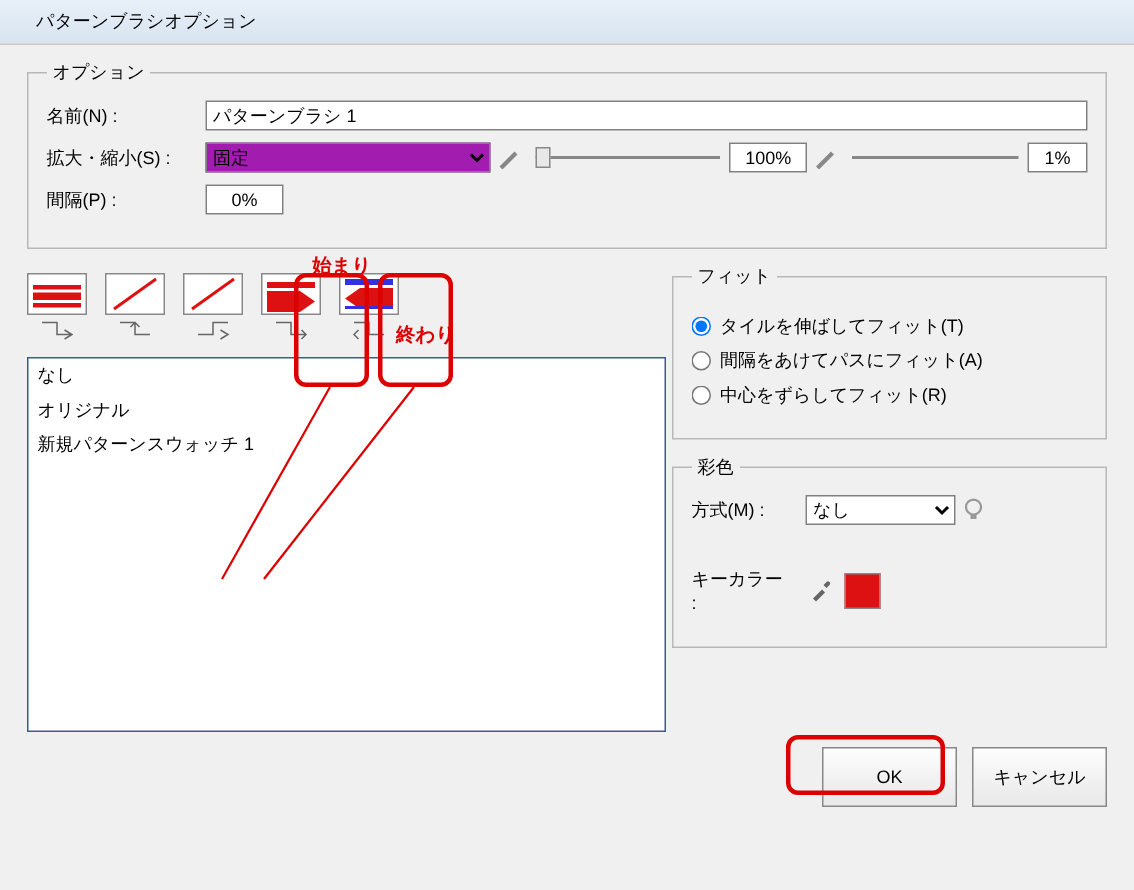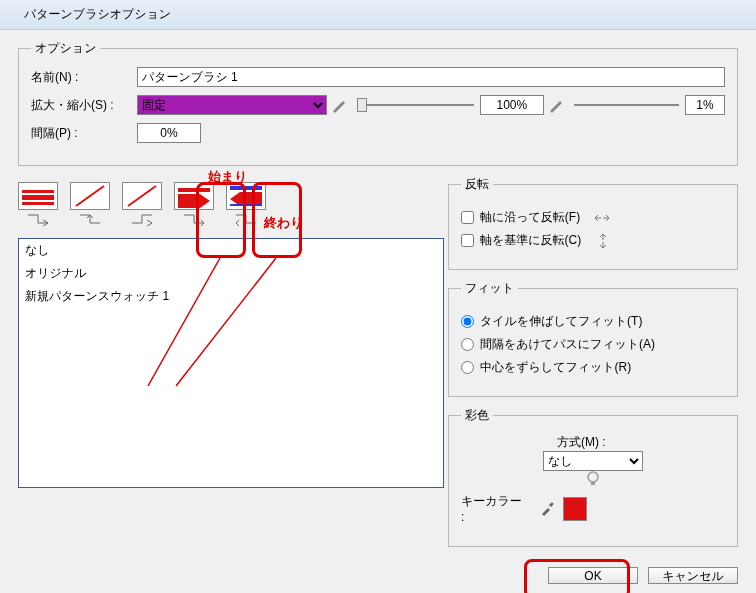--- a/index.html
+++ b/index.html
@@ -9,21 +9,21 @@
 
 .dialog-body { padding: 10px 18px; }
 
 fieldset { border: 1px solid #b8b8b8; padding: 10px 12px 14px; margin-bottom: 10px; }
 legend { padding: 0 4px; }
 
 .row { display: flex; align-items: center; margin-bottom: 8px; }
 .row label.lab { width: 100px; text-align: left; margin-right: 6px; }
 
 input[type=text].long { flex: 1; height: 20px; border: 1px solid #808080; background:#fff; padding: 0 4px; }
-input[type=text].short { width: 64px; height: 20px; border: 1px solid #808080; background:#fff; padding:0 4px; text-align:center; }
+input[type=text].short { width: 52px; height: 20px; border: 1px solid #808080; background:#fff; padding:0 4px; text-align:center; }
 
 select.combo { width: 190px; height: 20px; border: 1px solid #808080; background:#a21caf; }
 select.combo2 { width: 100px; height: 20px; border: 1px solid #808080; background:#fff; margin:0 4px; }
 
 .slider-ico { width: 16px; height: 16px; display:inline-block; position:relative; margin:0 4px; }
 .slider-ico svg { width:16px; height:16px; }
 
 .track { flex:1; height: 2px; background:#888; position:relative; margin:0 6px; }
 .thumb { position:absolute; left:0; top:-6px; width:10px; height:14px; background:#e8e8e8; border:1px solid #888; }
 
@@ -35,21 +35,21 @@
 .tile-group { display:flex; flex-direction:column; align-items:center; gap:4px; }
 .tile { width:40px; height:28px; border:1px solid #888; background:#fff; display:flex; align-items:center; justify-content:center; position:relative; }
 .tile-under { width:22px; height:14px; }
 
 .list { border:1px solid #3b5998; height:250px; margin-top:10px; background:#fff; overflow:hidden; }
 .list-item { padding:3px 6px; }
 .list-item.selected { background:#b8d0ff; }
 
 .radio-row, .check-row { display:flex; align-items:center; gap:6px; margin:6px 0; }
 
-.btn { width:90px; height:17px; border:1px solid #888; background:linear-gradient(#fdfdfd,#e8e8e8); cursor:pointer; }
+.btn { width:90px; height:40px; border:1px solid #888; background:linear-gradient(#fdfdfd,#e8e8e8); cursor:pointer; }
 .buttons { display:flex; justify-content:flex-end; gap:10px; margin-top:10px; }
 
 .annot { position:absolute; color:#d00; font-weight:bold; font-size:13px; z-index:50; }
 .redbox { position:absolute; border:3px solid #d00; border-radius:8px; z-index:40; }
 
 .key-swatch { width:24px; height:24px; background:#d11; border:1px solid #888; display:inline-block; vertical-align:middle; margin-left:8px; }
 .eyedrop { display:inline-block; width:16px; height:16px; vertical-align:middle; margin-left:6px; }
 .bulb { display:inline-block; width:16px; height:16px; }
 
 .flip-ico { display:inline-block; width:16px; height:16px; margin-left:8px; }
@@ -169,57 +169,40 @@
 
       <div class="list">
         <div class="list-item">なし</div>
         <div class="list-item">オリジナル</div>
         <div class="list-item">新規パターンスウォッチ 1</div>
       </div>
     </div>
 
     <div class="right-col">
 
-      <fieldset>
-        <legend>反転</legend>
-        <div class="check-row">
-          <input type="checkbox" style="">
-          <span>軸に沿って反転(F)</span>
-          <span class="flip-ico"><svg viewBox="0 0 16 16">
-                <path d="M1 8 h6 M9 8 h6 M4 5 l-3 3 l3 3 M12 5 l3 3 l-3 3" fill="none" stroke="#777"></path>
-              </svg></span>
-        </div>
-        <div class="check-row">
-          <input type="checkbox" style="">
-          <span>軸を基準に反転(C)</span>
-          <span class="flip-ico"><svg viewBox="0 0 16 16">
-                <path d="M8 1 v6 M8 9 v6 M5 4 l3 -3 l3 3 M5 12 l3 3 l3 -3" fill="none" stroke="#777"></path>
-              </svg></span>
-        </div>
-      </fieldset>
 
       <fieldset>
         <legend>フィット</legend>
         <div class="radio-row">
           <input type="radio" name="fit" checked="" style="">
           <span>タイルを伸ばしてフィット(T)</span>
         </div>
         <div class="radio-row">
           <input type="radio" name="fit" style="">
           <span>間隔をあけてパスにフィット(A)</span>
         </div>
         <div class="radio-row">
           <input type="radio" name="fit" style="">
           <span>中心をずらしてフィット(R)</span>
         </div>
       </fieldset>
 
       <fieldset>
         <legend>彩色</legend>
-        <div class="row" style="margin-bottom:6px;flex-direction:column;">
+        <div class="row" style="margin-bottom:28px;">
           <label class="lab" style="width:66px">方式(M) :</label>
           <select class="combo2">
             <option>なし</option>
           </select>
           <span class="bulb"><svg viewBox="0 0 16 16">
                 <circle cx="8" cy="6" r="5" fill="none" stroke="#999" stroke-width="1.5"></circle>
                 <rect x="6" y="11" width="4" height="3" fill="#999"></rect>
               </svg></span>
         </div>
         <div class="row">

